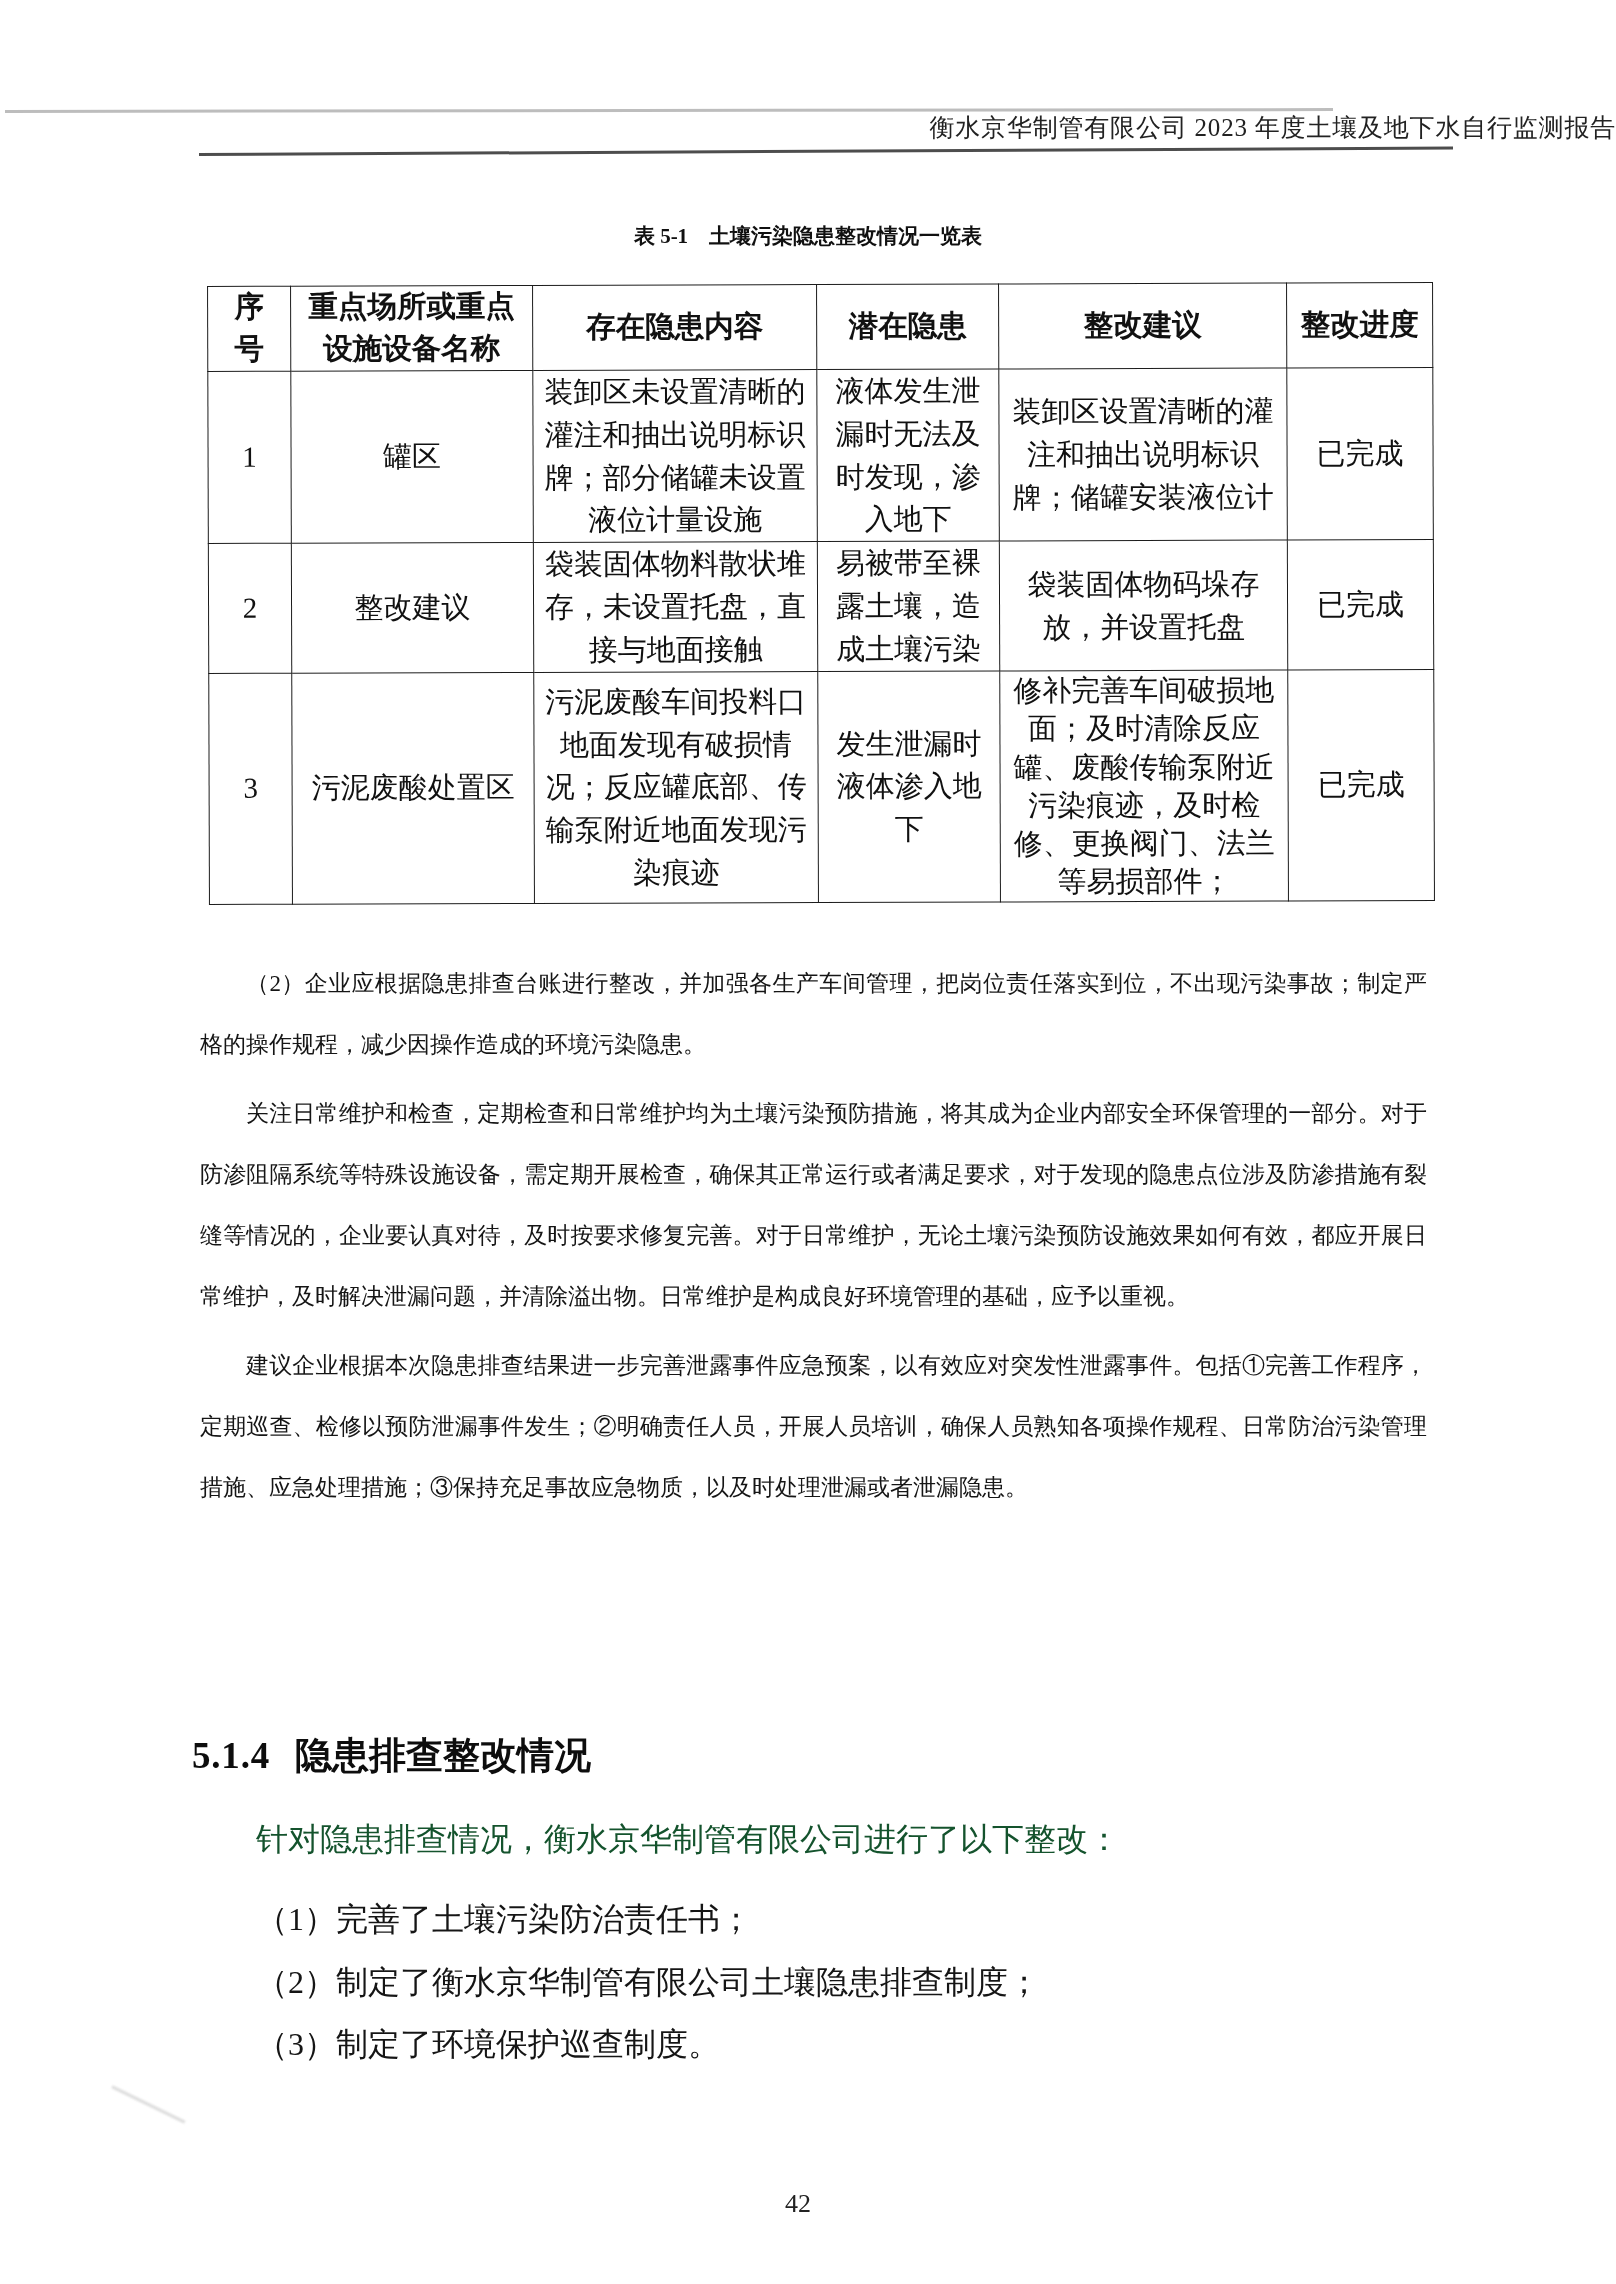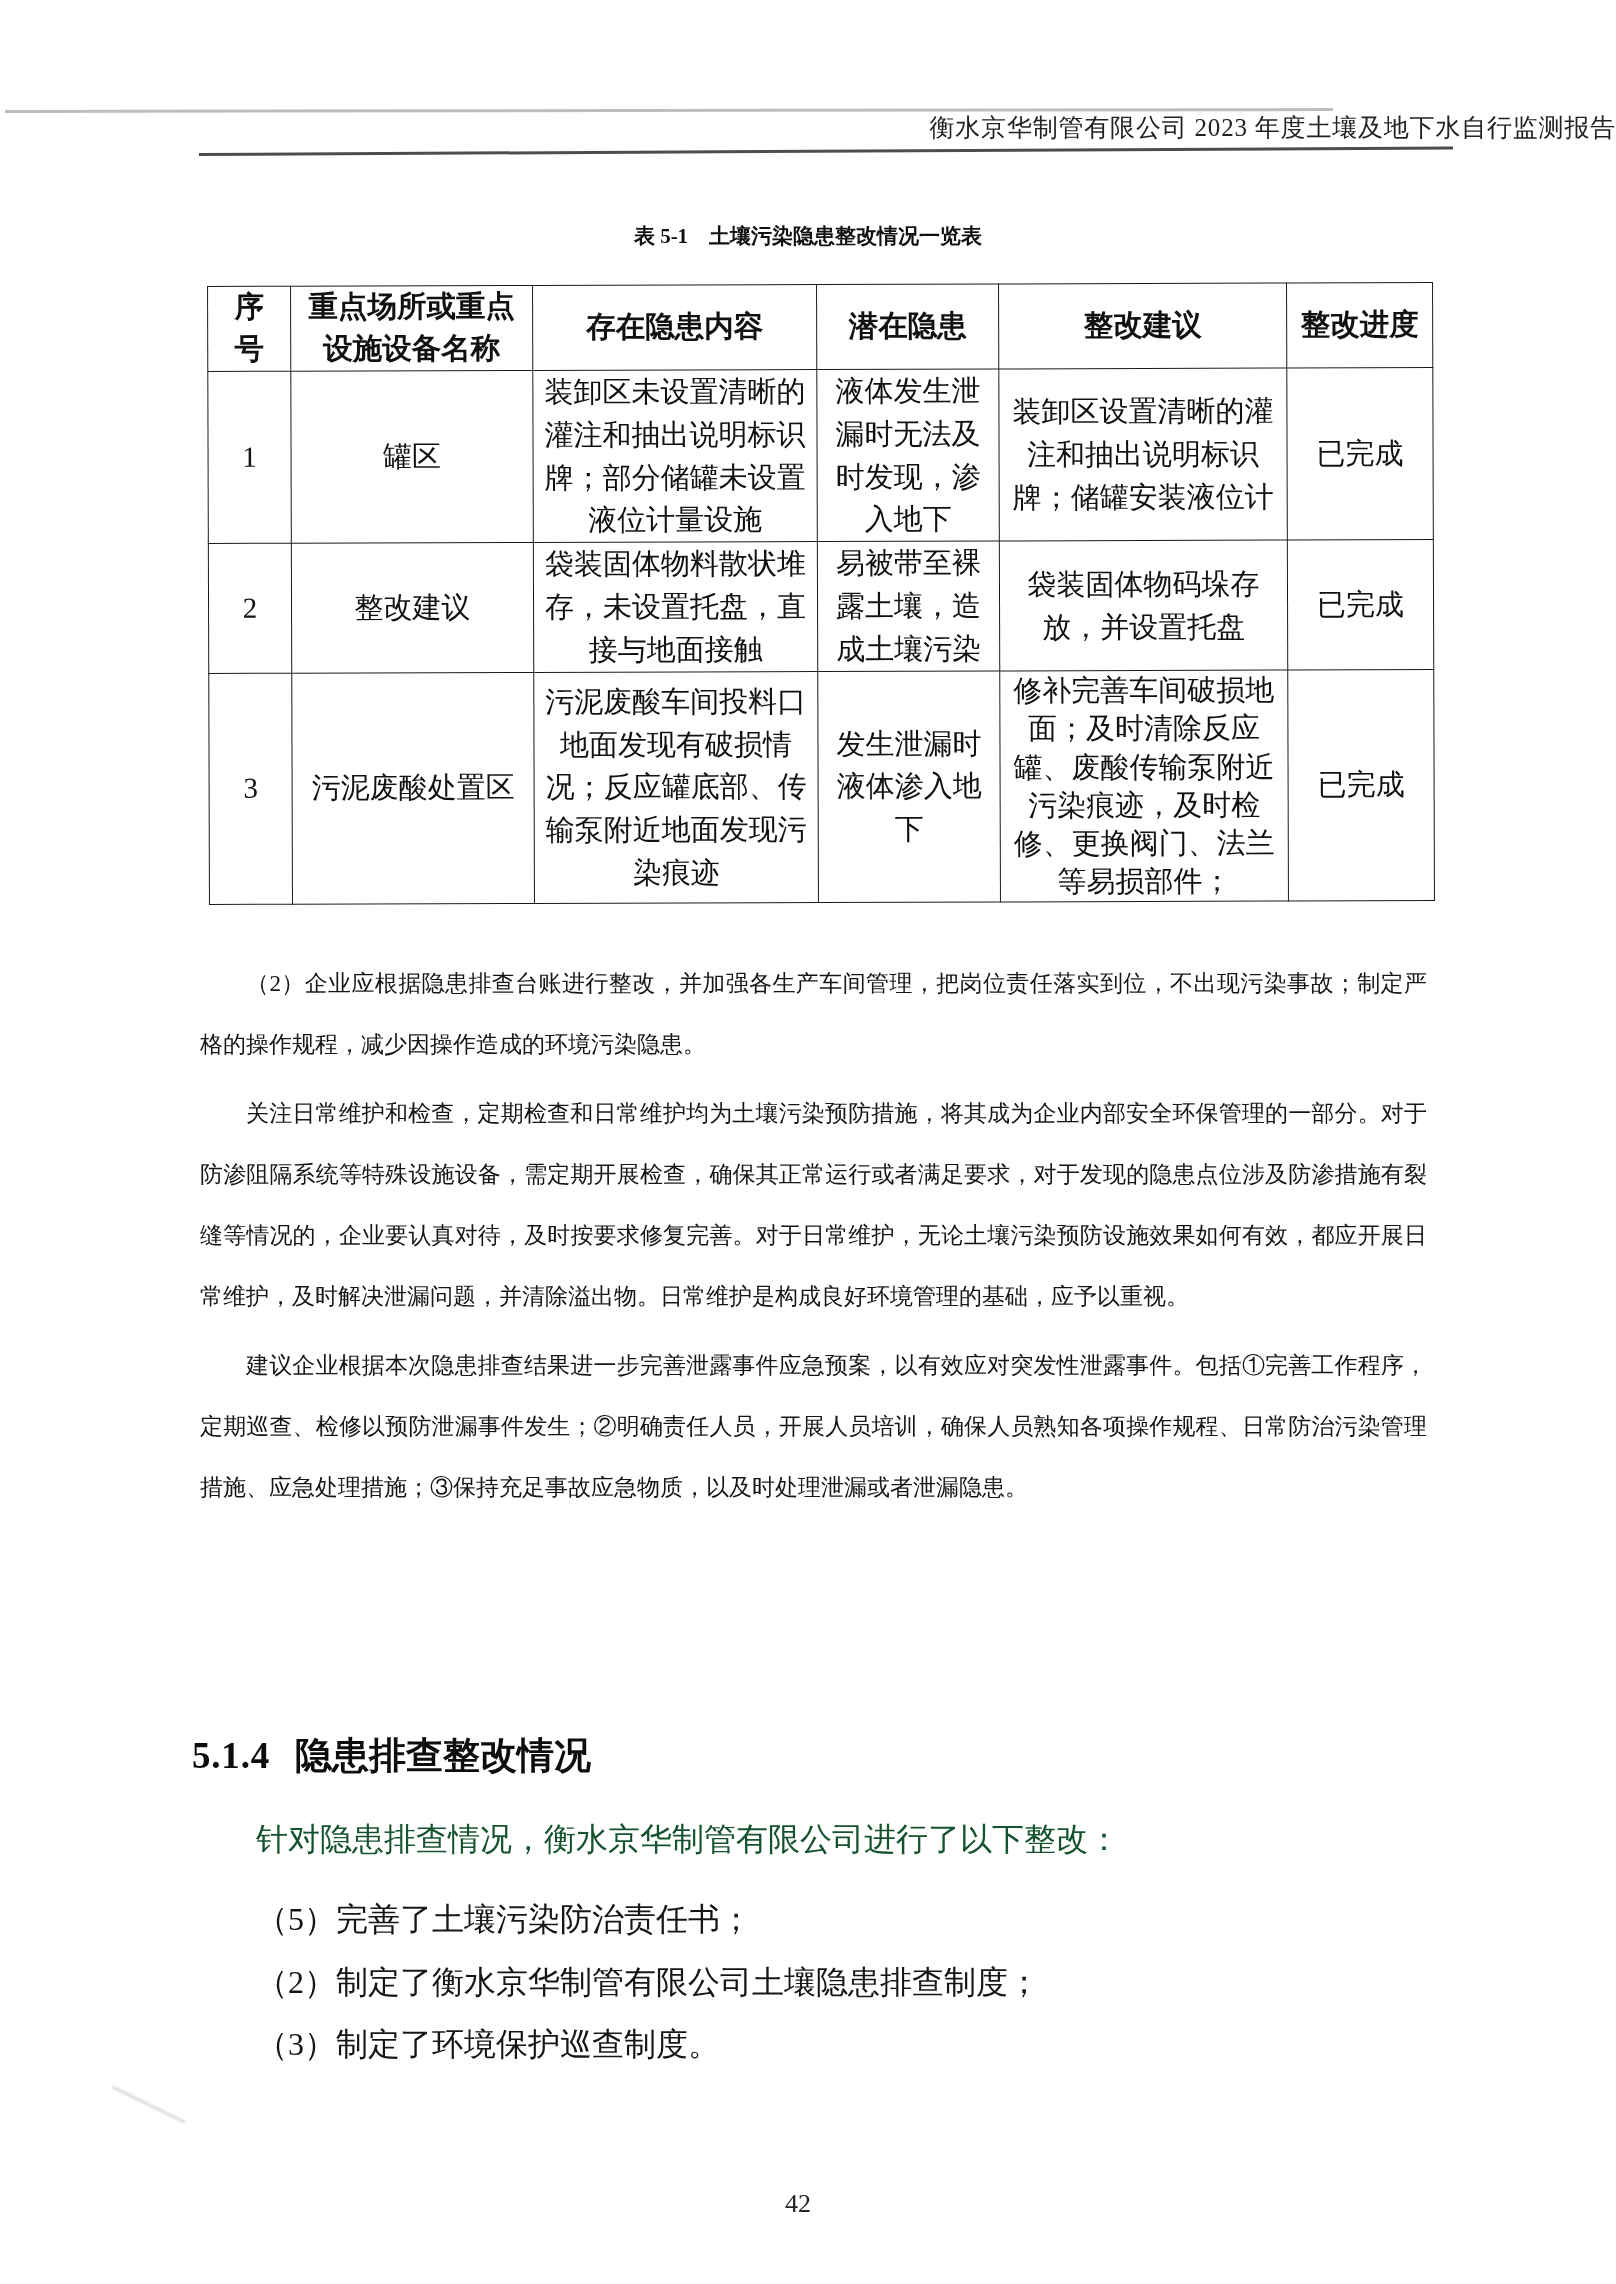--- a/index.html
+++ b/index.html
@@ -114,20 +114,20 @@
 <div class="paras">
   <p>（2）企业应根据隐患排查台账进行整改，并加强各生产车间管理，把岗位责任落实到位，不出现污染事故；制定严格的操作规程，减少因操作造成的环境污染隐患。</p>
   <p>关注日常维护和检查，定期检查和日常维护均为土壤污染预防措施，将其成为企业内部安全环保管理的一部分。对于防渗阻隔系统等特殊设施设备，需定期开展检查，确保其正常运行或者满足要求，对于发现的隐患点位涉及防渗措施有裂缝等情况的，企业要认真对待，及时按要求修复完善。对于日常维护，无论土壤污染预防设施效果如何有效，都应开展日常维护，及时解决泄漏问题，并清除溢出物。日常维护是构成良好环境管理的基础，应予以重视。</p>
   <p>建议企业根据本次隐患排查结果进一步完善泄露事件应急预案，以有效应对突发性泄露事件。包括①完善工作程序，定期巡查、检修以预防泄漏事件发生；②明确责任人员，开展人员培训，确保人员熟知各项操作规程、日常防治污染管理措施、应急处理措施；③保持充足事故应急物质，以及时处理泄漏或者泄漏隐患。</p>
 </div>
 
 <div class="section-heading">
   <span class="num">5.1.4</span><span>隐患排查整改情况</span>
 </div>
 <div class="section-intro">针对隐患排查情况，衡水京华制管有限公司进行了以下整改：</div>
-<div class="list-item li-1">（5）完善了土壤污染防治责任书；</div>
+<div class="list-item li-1">（1）完善了土壤污染防治责任书；</div>
 <div class="list-item li-2">（2）制定了衡水京华制管有限公司土壤隐患排查制度；</div>
 <div class="list-item li-3">（3）制定了环境保护巡查制度。</div>
 
 <div class="page-number">42</div>
 
 <div class="artifact-1"></div>
 
 
 </body></html>

